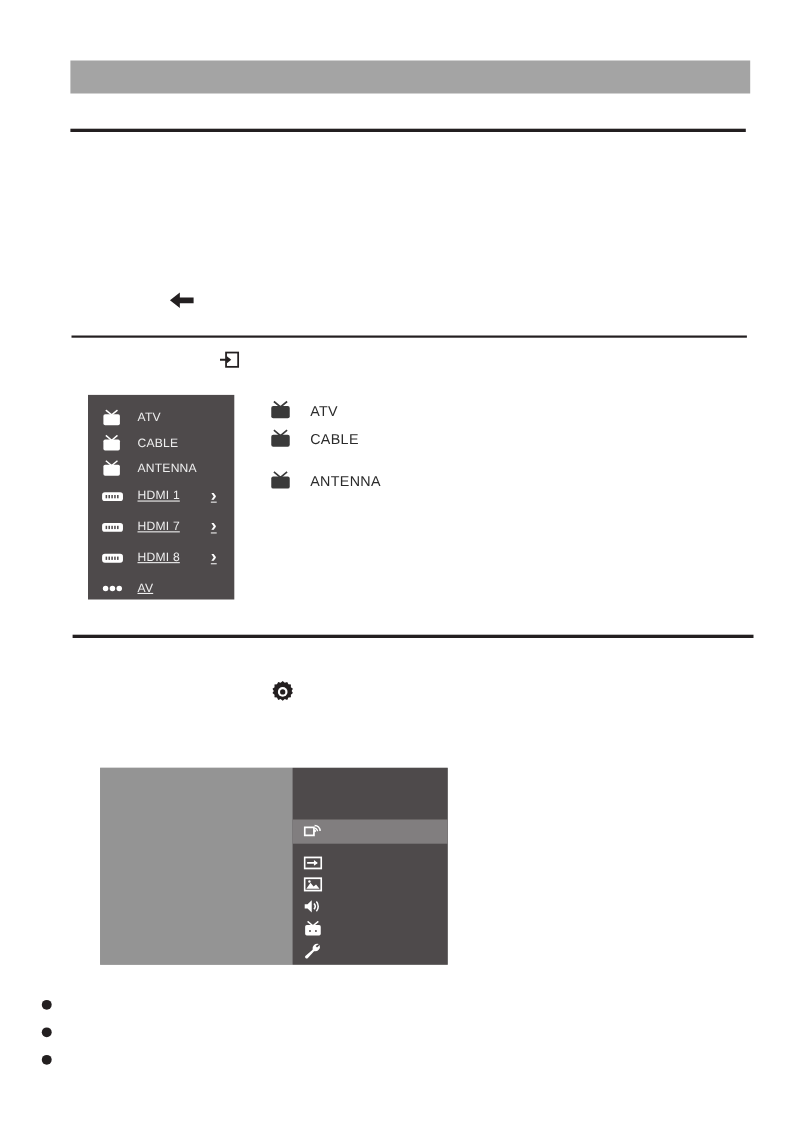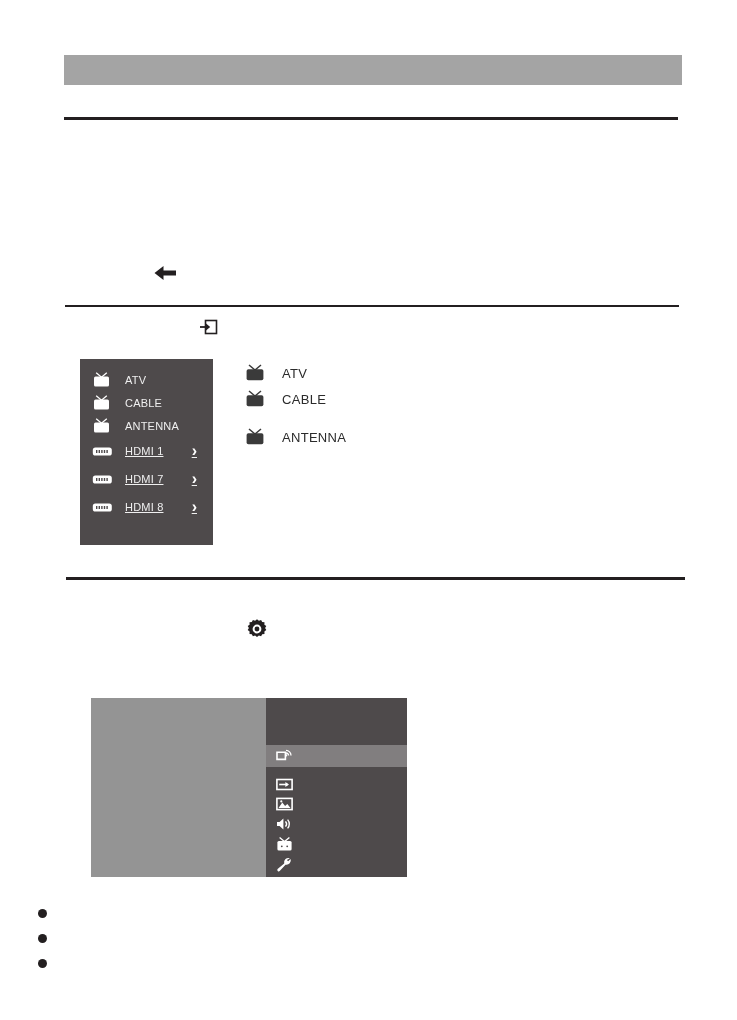--- a/index.html
+++ b/index.html
@@ -280,20 +280,31 @@
           <rect x="9.2" y="4" width="1.4" height="3"></rect>
             <rect x="11.8" y="4" width="1.4" height="3"></rect>
           <rect x="14.4" y="4" width="1.4" height="3"></rect>
         </g>
       </svg>
     </span>
     <span class="src-label">HDMI 8</span>
     <span class="src-chevron">›</span>
   </div>
 
+  <div class="src-row tall">
+    <span class="src-ico">
+      <svg width="21" height="8" viewBox="0 0 21 8">
+        <circle cx="4" cy="4" r="2.5" fill="#ffffff"></circle>
+        <circle cx="10.2" cy="4" r="2.5" fill="#ffffff"></circle>
+        <circle cx="16.4" cy="4" r="2.5" fill="#ffffff"></circle>
+      </svg>
+    </span>
+    <span class="src-label">AV</span>
+    <span class="src-chevron"></span>
+  </div>
 
 </div>
 
 <div class="src-list-light">
 
   <div class="srcl-row">
     <span class="srcl-ico">
       <svg width="22" height="18" viewBox="0 0 22 18">
         <path d="M5 1 L11 6 L17 1" stroke="#3a3a3a" stroke-width="1.5" fill="none"></path>
         <rect x="2.6" y="5.2" width="16.8" height="11" rx="1.8" fill="#3a3a3a"></rect>

